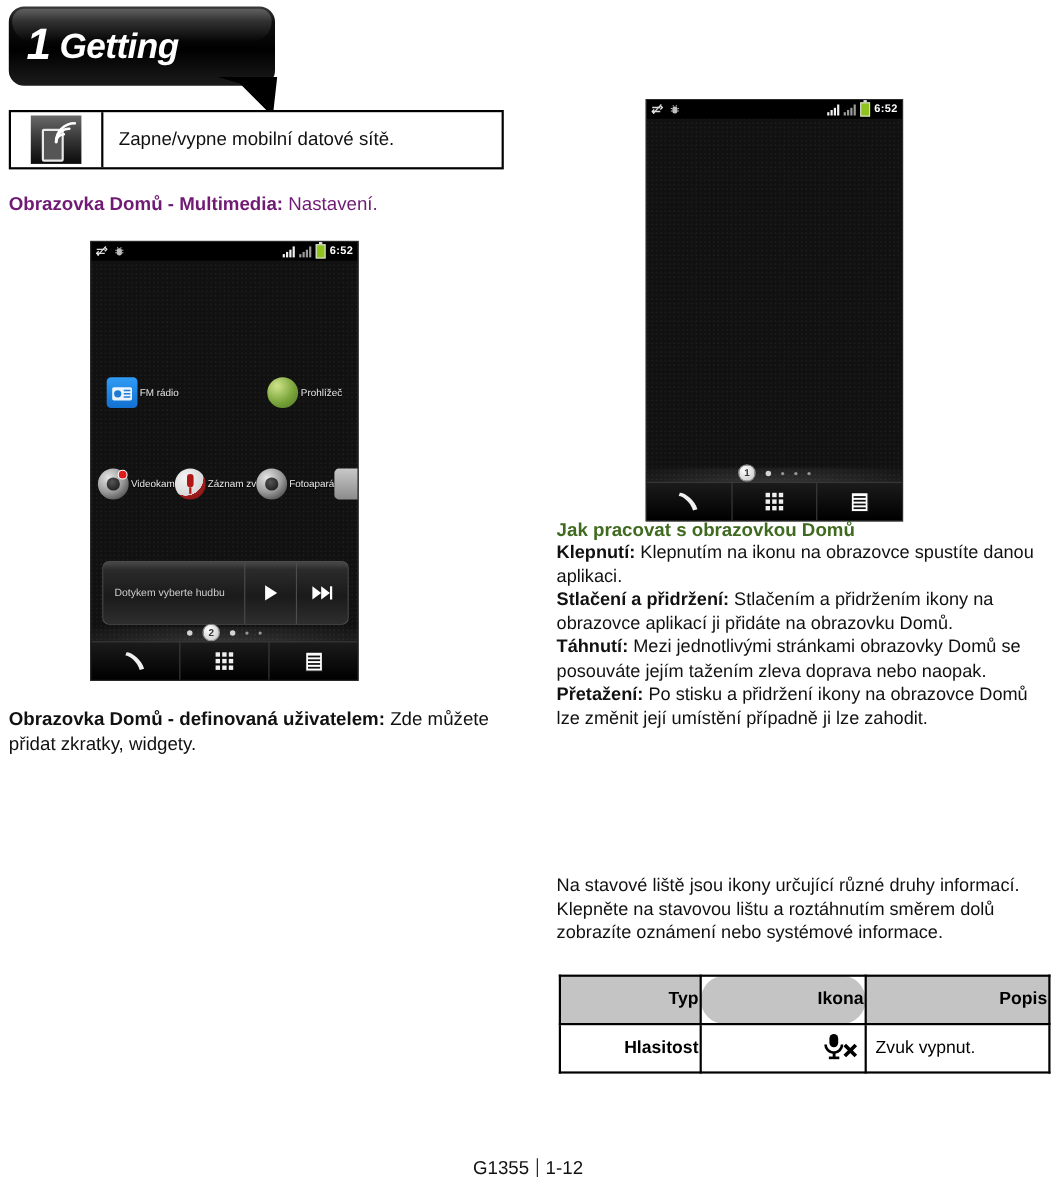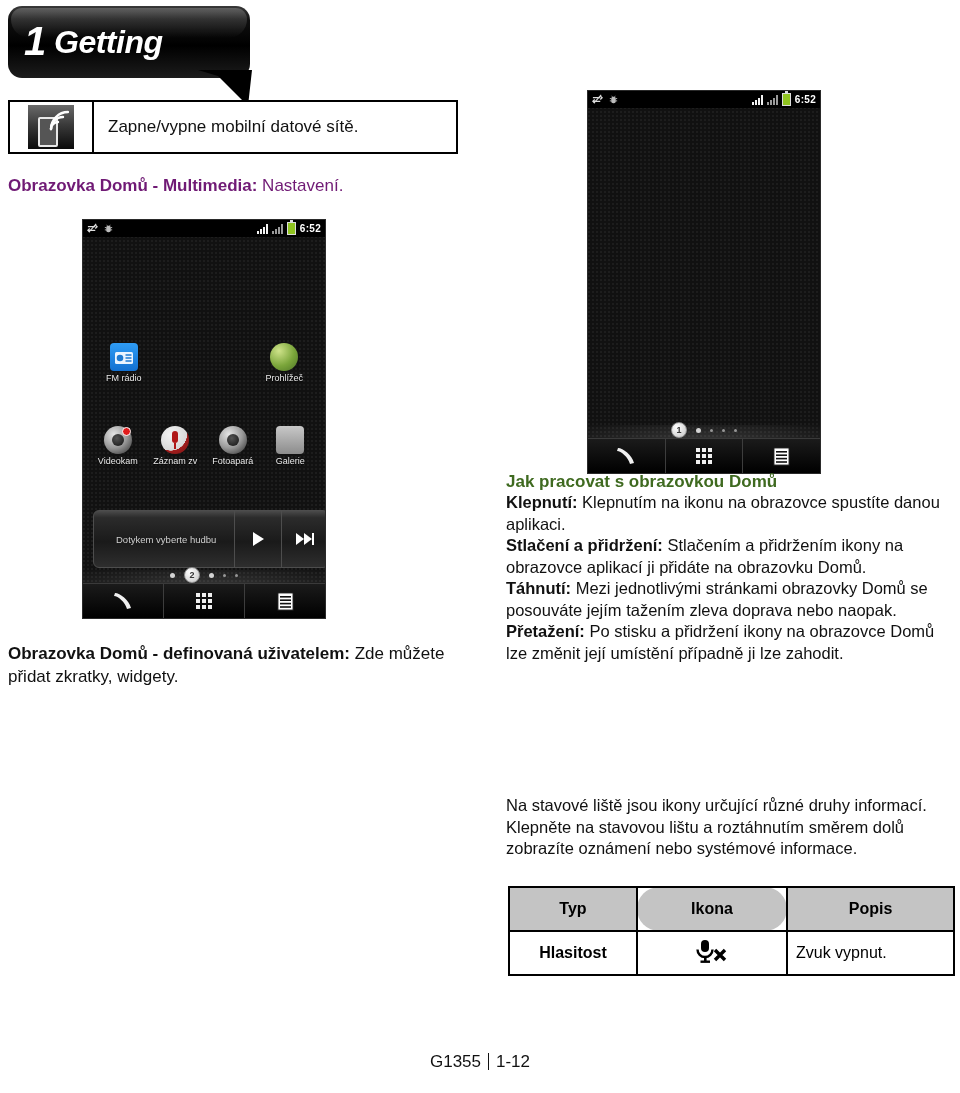--- a/index.html
+++ b/index.html
@@ -131,38 +131,38 @@
   .page-dots .cur{
     width:14px;height:14px;border-radius:50%;
     background:radial-gradient(circle at 35% 30%,#fff,#bdbdbd);
     color:#222;font-size:9px;font-weight:bold;
     display:flex;align-items:center;justify-content:center;
     border:1px solid #8a8a8a;
   }
 
   
   .app-row{position:absolute;left:0;right:0;display:flex;}
-  .app{flex:1;display:flex;flex-direction:column;align-items:center;gap:2px;}
+  .app{flex:1;display:flex;flex-direction:row;align-items:center;gap:2px;}
   .app .lbl{color:#e9e9e9;font-size:9px;white-space:nowrap;text-shadow:0 1px 1px #000;}
   .ic{width:28px;height:28px;border-radius:4px;position:relative;}
   .ic-fm{background:linear-gradient(180deg,#2f9cf4,#1270d1);}
   .ic-browser{border-radius:50%;background:radial-gradient(circle at 32% 28%,#cfe38a,#7aa53a 55%,#4d7326);}
   .ic-cam{border-radius:50%;background:radial-gradient(circle at 35% 30%,#e6e6e6,#9a9a9a 50%,#4a4a4a 85%);}
   .ic-cam .lens{position:absolute;left:8px;top:8px;width:12px;height:12px;border-radius:50%;background:radial-gradient(circle at 40% 35%,#555,#111);}
   .ic-cam .dot{position:absolute;right:1px;top:1px;width:7px;height:7px;border-radius:50%;background:#e11b1b;border:1px solid #fff;}
   .ic-rec{border-radius:50%;background:radial-gradient(circle at 35% 30%,#f4f4f4,#d8d8d8 60%,#9f1c1c 61%,#7a1414);}
   .ic-rec .mic{position:absolute;left:11px;top:5px;width:6px;height:12px;border-radius:3px;background:#b01818;}
   .ic-rec .stem{position:absolute;left:13px;top:17px;width:2px;height:6px;background:#b01818;}
   .ic-gal{background:linear-gradient(180deg,#c8c8c8,#8c8c8c);padding:3px;box-sizing:border-box;}
   .ic-gal .pic{width:100%;height:100%;background:linear-gradient(180deg,#f6d26a,#e8a33a 55%,#2a2118 56%,#16110c);}
 
   .music-widget{
     position:absolute;border-radius:6px;
     background:linear-gradient(180deg,#4a4a4a 0%,#2b2b2b 12%,#1a1a1a 55%,#2e2e2e 100%);
-    border:1px solid #4d4d4d;display:flex;align-items:center;padding-left:12px;
+    border:1px solid #4d4d4d;display:flex;align-items:center;
   }
   .music-widget .mw-text{
     flex:1;color:#cfcfcf;font-size:9.5px;padding-left:10px;white-space:nowrap;overflow:hidden;
   }
   .music-widget .mw-btn{
     width:46px;display:flex;align-items:center;justify-content:center;height:100%;
     border-left:1px solid #4d4d4d;
   }
 
   
@@ -174,21 +174,21 @@
   }
   #howto-block{position:absolute;left:506px;top:472px;width:452px;}
   #statusicons-block{position:absolute;left:506px;top:795px;width:452px;}
 
   
   #status-table{
     position:absolute;left:508px;top:886px;width:447px;
     border-collapse:collapse;table-layout:fixed;
   }
   #status-table td,#status-table th{
-    border:2px solid #000;height:40px;text-align:center;
+    border:2px solid #000;height:40px;text-align:right;
     font-size:16px;
   }
   #status-table thead th{background:#c4c4c4;font-weight:bold;}
   #status-table tbody td.typ{font-weight:bold;}
   #status-table tbody td.popis{text-align:left;padding-left:8px;}
   .col-typ{width:124px;}
   .col-ikona{width:146px;border-radius:22px;}
 
   
   #footer{

